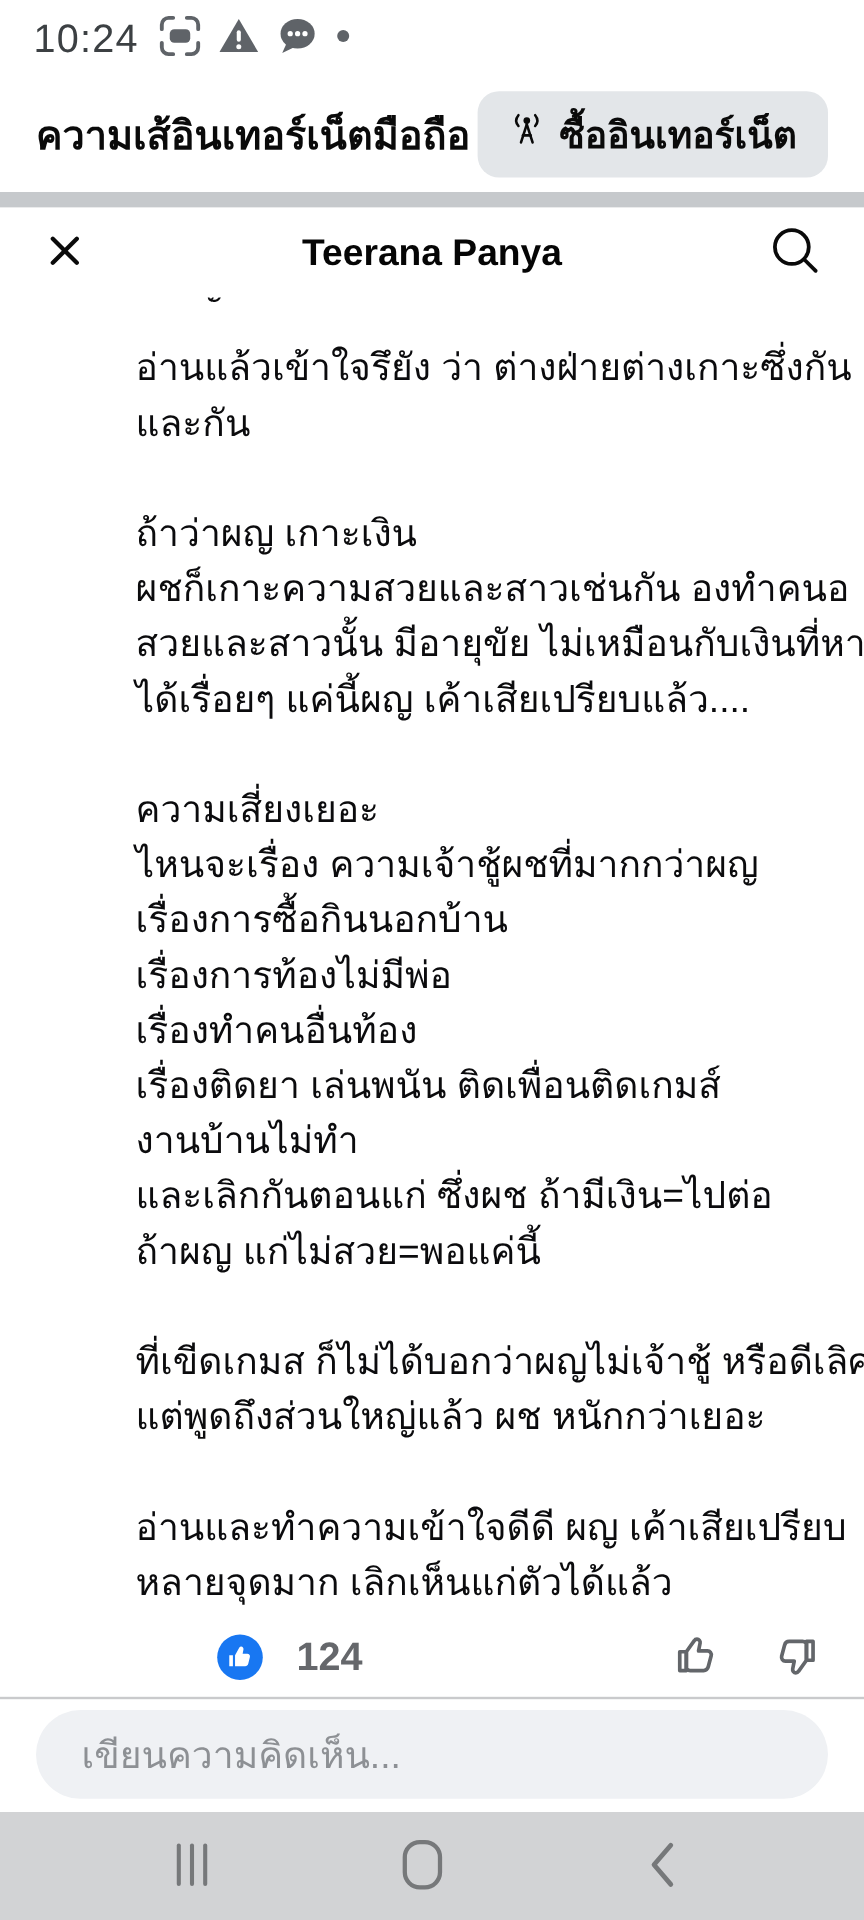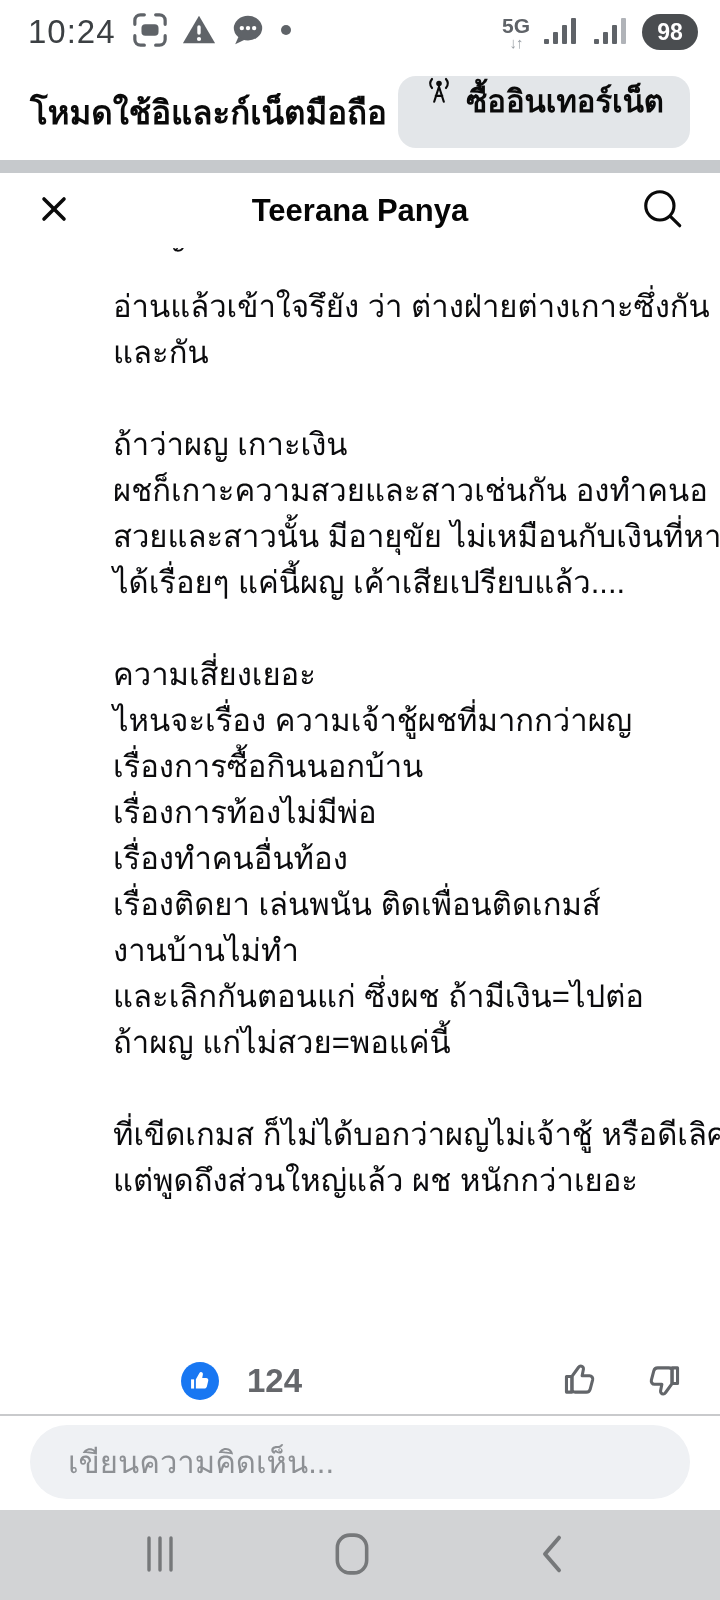--- a/index.html
+++ b/index.html
@@ -16,21 +16,21 @@
   .net-block{display:flex;flex-direction:column;align-items:center;line-height:1;}
   .net-label{font-size:21px;font-weight:700;color:#5f6368;}
   .net-arrows{font-size:15px;color:#9aa0a6;margin-top:-1px;letter-spacing:-1px;}
   .battery-pill{min-width:56px;height:36px;border-radius:18px;background:#4a4d50;color:#fff;
     display:flex;align-items:center;justify-content:center;font-size:23px;font-weight:700;padding:0 6px;box-sizing:border-box;}
   
   .banner{position:absolute;top:64px;left:0;width:720px;height:96px;background:#fff;
     display:flex;align-items:center;padding:0 30px;box-sizing:border-box;}
   .banner-title{font-size:33px;font-weight:700;color:#0a0a0a;}
   .buy-btn{margin-left:auto;height:72px;border-radius:18px;background:#e3e6e9;border:none;
-    display:flex;align-items:flex-start;gap:12px;padding:0 26px;font-size:31px;font-weight:700;color:#0a0a0a;
+    display:flex;align-items:center;gap:12px;padding:0 26px;font-size:31px;font-weight:700;color:#0a0a0a;
     font-family:inherit;}
   .win-divider{position:absolute;top:160px;left:0;width:720px;height:13px;background:#c6c9cc;}
   
   .fb-header{position:absolute;top:173px;left:0;width:720px;height:75px;background:#fff;
     display:flex;align-items:center;padding:0 34px;box-sizing:border-box;}
   .fb-title{position:absolute;left:0;right:0;text-align:center;font-size:31px;font-weight:700;color:#050505;}
   .icon-btn{background:none;border:none;padding:0;display:flex;align-items:center;justify-content:center;}
   .search-btn{margin-left:auto;}
   
   .content{position:absolute;top:248px;left:0;width:720px;height:1104px;background:#fff;overflow:hidden;}
@@ -92,47 +92,24 @@
           <circle cx="19" cy="17" r="2.3" fill="#fff"></circle>
           <circle cx="25.5" cy="17" r="2.3" fill="#fff"></circle>
         </svg>
       </span>
       <span>
         <svg width="14" height="14" viewBox="0 0 14 14">
             <circle cx="7" cy="7" r="5" fill="#5f6368"></circle>
           </svg>
       </span>
     </span>
-    <span class="sb-right">
-      <span class="net-block">
-        <span class="net-label">5G</span>
-        <span class="net-arrows">↓↑</span>
-      </span>
-      <span>
-        <svg width="38" height="32" viewBox="0 0 38 32">
-          <rect x="2" y="25" width="5" height="5" rx="1" fill="#5f6368"></rect>
-          <rect x="11" y="18" width="5" height="12" rx="1" fill="#5f6368"></rect>
-          <rect x="20" y="11" width="5" height="19" rx="1" fill="#5f6368"></rect>
-          <rect x="29" y="4" width="5" height="26" rx="1" fill="#5f6368"></rect>
-        </svg>
-      </span>
-      <span>
-        <svg width="38" height="32" viewBox="0 0 38 32">
-          <rect x="2" y="25" width="5" height="5" rx="1" fill="#5f6368"></rect>
-          <rect x="11" y="18" width="5" height="12" rx="1" fill="#5f6368"></rect>
-          <rect x="20" y="11" width="5" height="19" rx="1" fill="#5f6368"></rect>
-          <rect x="29" y="4" width="5" height="26" rx="1" fill="#b0b3b8"></rect>
-        </svg>
-      </span>
-      <span class="battery-pill">98</span>
-    </span>
   </div>
 
   <div class="banner">
-    <span class="banner-title">โหมดใช้อิและก์เน็ตมือถือ</span>
+    <span class="banner-title">ความเส้อินเทอร์เน็ตมือถือ</span>
     <button class="buy-btn">
       <span>
         <svg width="30" height="30" viewBox="0 0 28 28" fill="none" stroke="#0a0a0a" stroke-width="2" stroke-linecap="round">
           <circle cx="14" cy="7" r="2.6" fill="#0a0a0a" stroke="none"></circle>
           <path d="M14 10 L9.5 24"></path>
           <path d="M14 10 L18.5 24"></path>
           <path d="M11 18.5 h6"></path>
           <path d="M7.5 2.8 Q4 7 7.5 11.2"></path>
           <path d="M20.5 2.8 Q24 7 20.5 11.2"></path>
         </svg>
@@ -176,20 +153,22 @@
 ไหนจะเรื่อง ความเจ้าชู้ผชที่มากกว่าผญ
 เรื่องการซื้อกินนอกบ้าน
 เรื่องการท้องไม่มีพ่อ
 เรื่องทำคนอื่นท้อง
 เรื่องติดยา เล่นพนัน ติดเพื่อนติดเกมส์
 งานบ้านไม่ทำ
 และเลิกกันตอนแก่ ซึ่งผช ถ้ามีเงิน=ไปต่อ
 ถ้าผญ แก่ไม่สวย=พอแค่นี้</p>
       <p class="para">ที่เขีดเกมส ก็ไม่ได้บอกว่าผญไม่เจ้าชู้ หรือดีเลิศ
 แต่พูดถึงส่วนใหญ่แล้ว ผช หนักกว่าเยอะ</p>
+      <p class="para">อ่านและทำความเข้าใจดีดี ผญ เค้าเสียเปรียบ
+หลายจุดมาก เลิกเห็นแก่ตัวได้แล้ว</p>
     </div>
   </div>
 
   <div class="action-row">
     <span class="like-cluster">
       <span class="like-badge">
         <svg width="22" height="22" viewBox="0 0 16 16">
           <path fill="#ffffff" d="M1.5 6.8h2.2v6.7H1.5z"></path>
           <path fill="#ffffff" d="M5 13.5h6.1c.9 0 1.7-.6 1.9-1.5l1-4.1c.3-1-.5-2-1.6-2H9.6l.5-2.6C10.3 2.4 9.6 1.5 8.7 1.5c-.5 0-.9.2-1.1.6L5 6.8z"></path>
         </svg>

